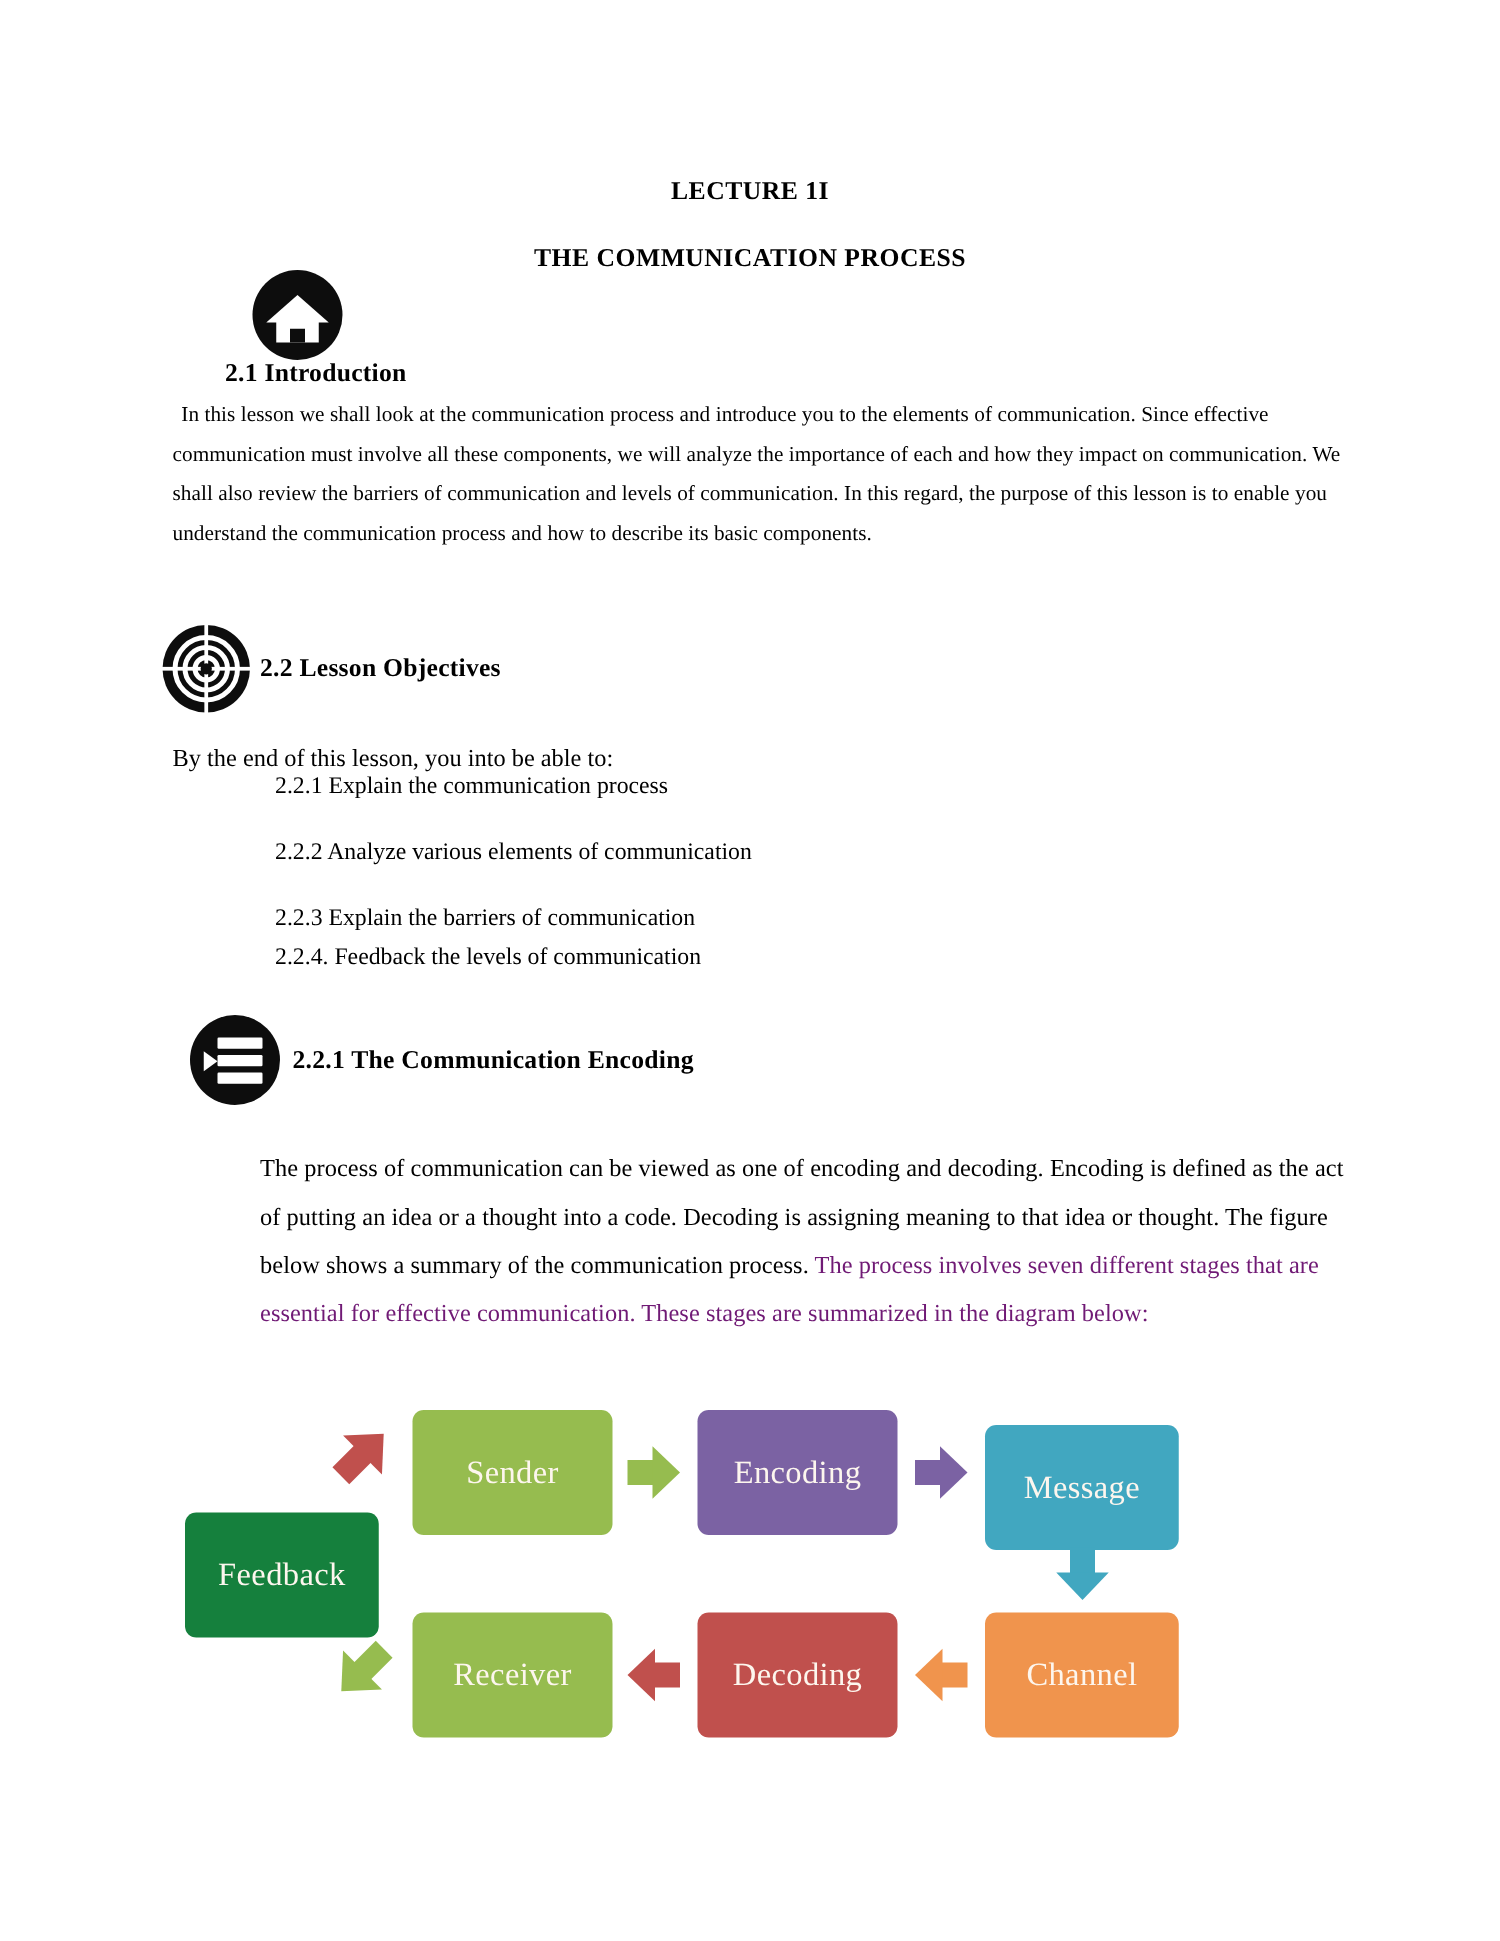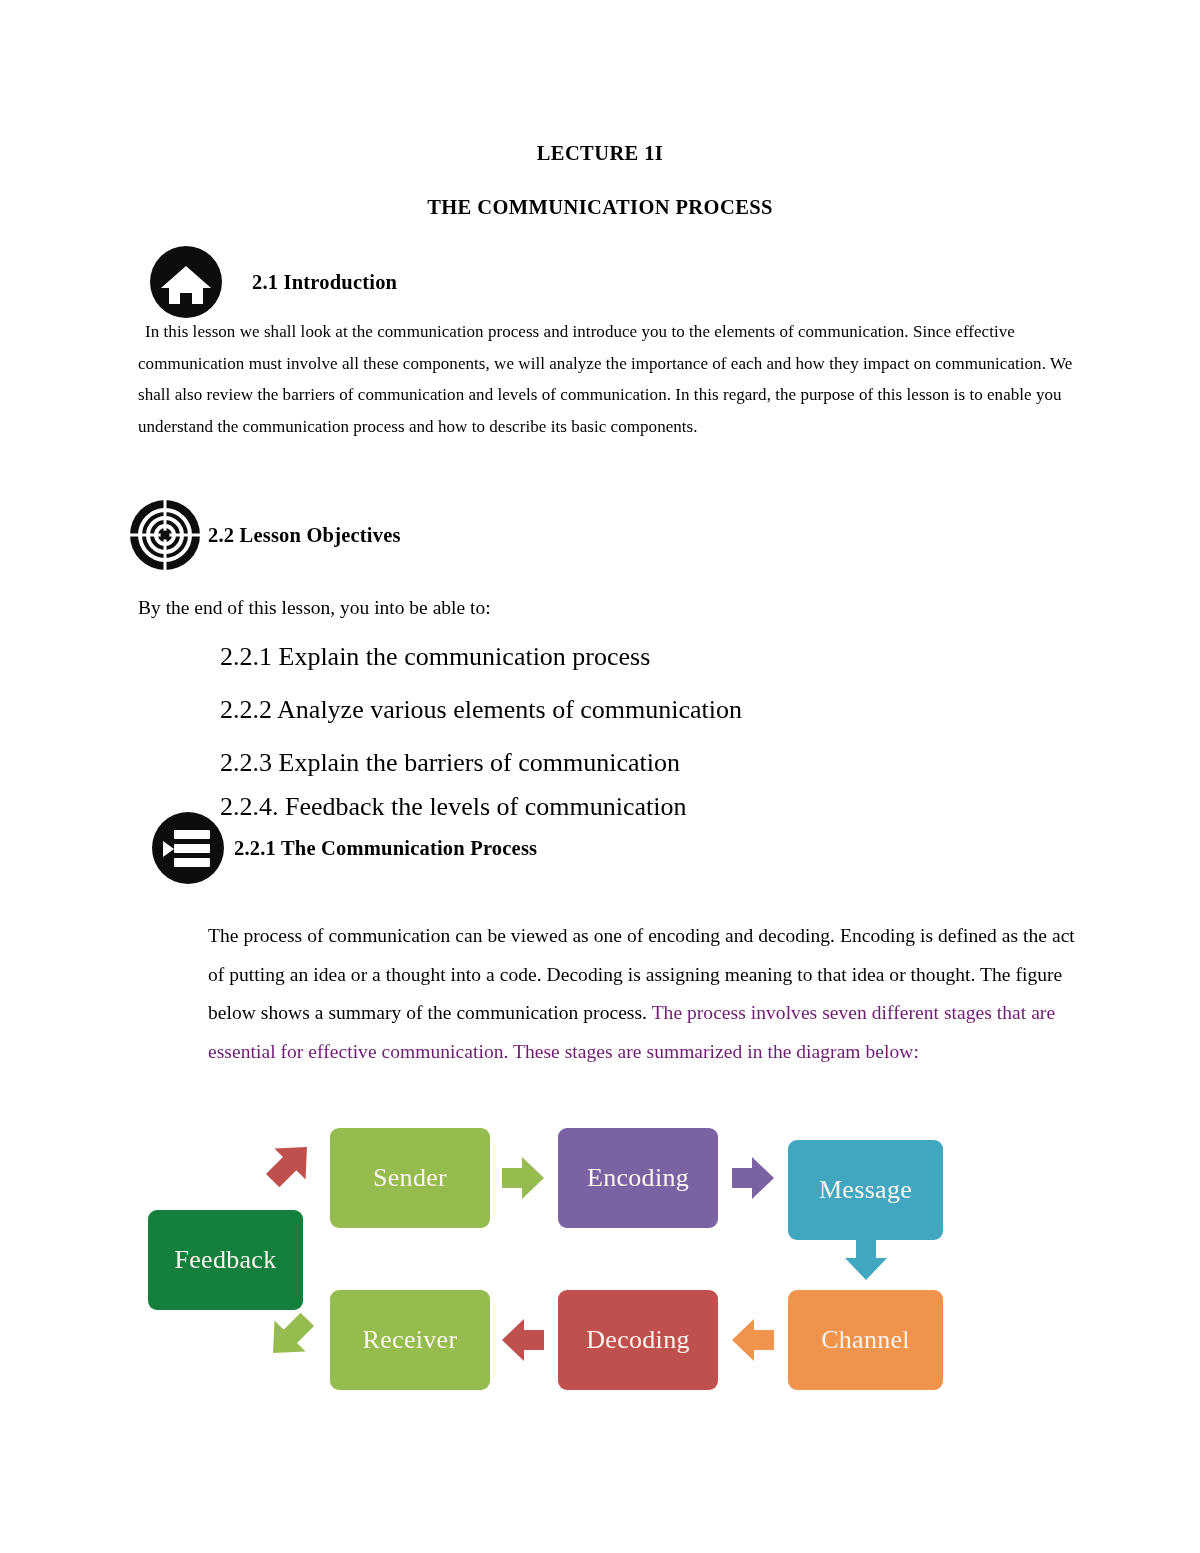--- a/index.html
+++ b/index.html
@@ -174,29 +174,29 @@
   }
   .lead-in {
     position: absolute;
     left: 138px;
     top: 597px;
     font-size: 19.5px;
   }
   .objectives {
     position: absolute;
     left: 220px;
-    top: 643px;
+    top: 615px;
     width: 700px;
-    font-size: 26px;
+    font-size: 19px;
     margin: 0;
     padding: 0;
     list-style: none;
   }
   .objectives li { margin: 0 0 26px 0; line-height: 27px; }
-  .objectives li.tight { margin-bottom: 17px; }
+  .objectives li.tight { margin-bottom: 4px; }
 
   .para-process {
     left: 208px;
     top: 917px;
     width: 868px;
     line-height: 38.5px;
     font-size: 19.5px;
   }
   .para-process .dim { color: #701a75; }
 
@@ -319,21 +319,21 @@
   }
 </style>
 </head>
 <body>
 
 <div class="page">
 
   <div class="doc-title">LECTURE 1I</div>
   <div class="doc-subtitle">THE COMMUNICATION PROCESS</div>
 
-  <div class="section-head" style="left:150px; top:246px;">
+  <div class="section-head" style="left:150px; top:216px;flex-direction:column;">
     <span class="icon-circle" id="icon-home">
       <span class="roof"></span>
       <span class="body-wall"></span>
       <span class="door"></span>
     </span>
     <span class="heading-text" style="margin-left:30px;">2.1 Introduction</span>
   </div>
 
   <div class="para para-intro"> In this lesson we shall look at the communication process and introduce you to the elements of communication. Since effective communication must involve all these components, we will analyze the importance of each and how they impact on communication. We shall also review the barriers of communication and levels of communication. In this regard, the purpose of this lesson is to enable you understand the communication process and how to describe its basic components.</div>
 
@@ -357,21 +357,21 @@
     <li>2.2.4. Feedback the levels of communication</li>
   </ul>
 
   <div class="section-head" style="left:152px; top:812px;">
     <span class="icon-circle" id="icon-list">
       <span class="bar b1"></span>
       <span class="bar b2"></span>
       <span class="bar b3"></span>
       <span class="tri"></span>
     </span>
-    <span class="heading-text" style="margin-left:10px;">2.2.1 The Communication Process</span>
+    <span class="heading-text" style="margin-left:10px;">2.2.1 The Communication Encoding</span>
   </div>
 
   <div class="para para-process"><span>The process of communication can be viewed as one of encoding and decoding. Encoding is defined as the act of putting an idea or a thought into a code. Decoding is assigning meaning to that idea or thought. The figure below shows a summary of the communication process. </span><span class="dim">The process involves seven different stages that are essential for effective communication. These stages are summarized in the diagram below:</span></div>
 
   <div class="diagram">
 
     <div class="node n-feedback">Feedback</div>
     <div class="node n-sender">Sender</div>
     <div class="node n-encoding">Encoding</div>
     <div class="node n-message">Message</div>

